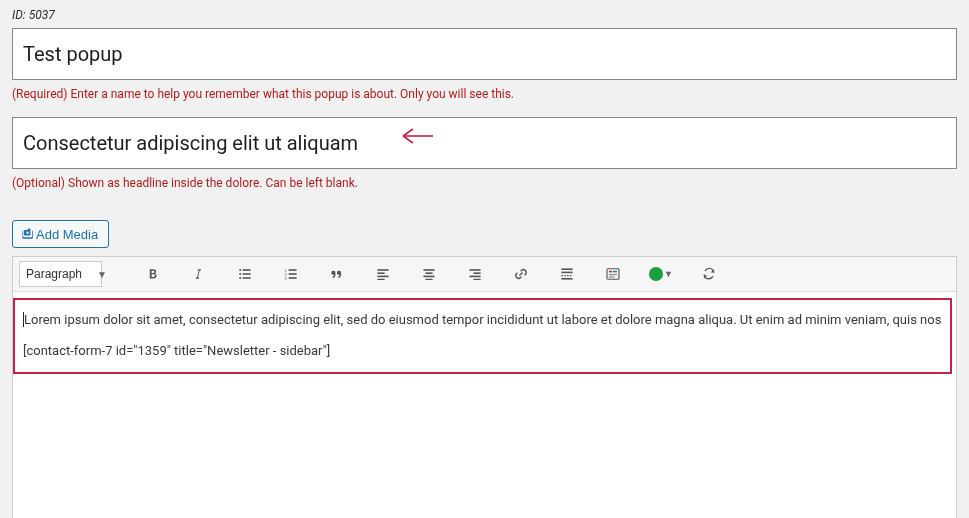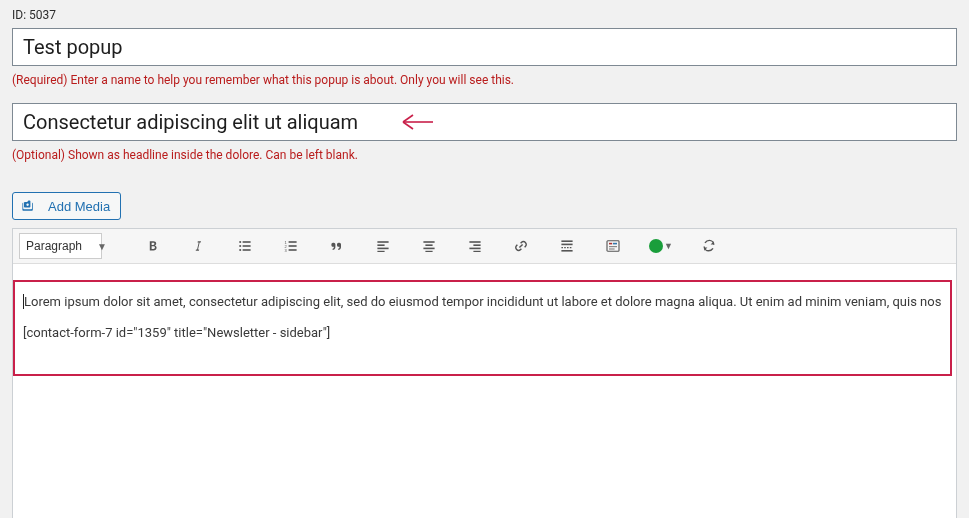--- a/index.html
+++ b/index.html
@@ -10,24 +10,25 @@
       color: #1e1e1e;
       width: 969px;
       height: 518px;
       overflow: hidden;
     }
     .container { padding: 8px 12px 12px 12px; }
     .id-label {
       font-size: 12px;
       color: #2c2c2c;
       margin-bottom: 6px;
+      font-style: italic;
     }
     .text-input {
       width: 100%;
-      height: 38px;
+      height: 52px;
       font-size: 20px;
       padding: 4px 10px;
       border: 1px solid #7e8993;
       background: #fff;
       color: #1e1e1e;
       font-family: inherit;
       outline: none;
     }
     .helper-text {
       font-size: 12px;
@@ -41,21 +42,21 @@
       left: 385px;
       top: 6px;
       pointer-events: none;
     }
     
     .editor-gap { height: 14px; }
     .add-media-wrap { margin-bottom: 8px; }
     .add-media-btn {
       display: inline-flex;
       align-items: center;
-      gap: 12px;
+      gap: 0;
       font-size: 13px;
       color: #2271b1;
       background: #f6f7f7;
       border: 1px solid #2271b1;
       border-radius: 3px;
       padding: 5px 10px 5px 7px;
       cursor: pointer;
     }
     .toolbar-box {
       border: 1px solid #ccd0d4;
@@ -87,25 +88,25 @@
       pointer-events: none; color: #666; font-size: 10px;
     }
     .tb-btn {
       width: 26px; height: 26px;
       display: inline-flex; align-items:center; justify-content:center;
       background: transparent; border: none; cursor: pointer;
       color: #555; border-radius: 2px;
     }
     .editor-content {
       border: 2px solid #c9204a;
-      margin: 16px 4px 0 0;
+      margin: 6px 4px 0 0;
       padding: 12px 4px 22px 8px;
       background: #fff;
       position: relative;
-      height: 96px;
+      height: 76px;
       overflow: hidden;
       white-space: nowrap;
     }
     .editor-p {
       font-size: 13px; color: #3a3a3a;
       margin-bottom: 16px;
       white-space: nowrap;
       position: relative;
     }
     .cursor-caret {

